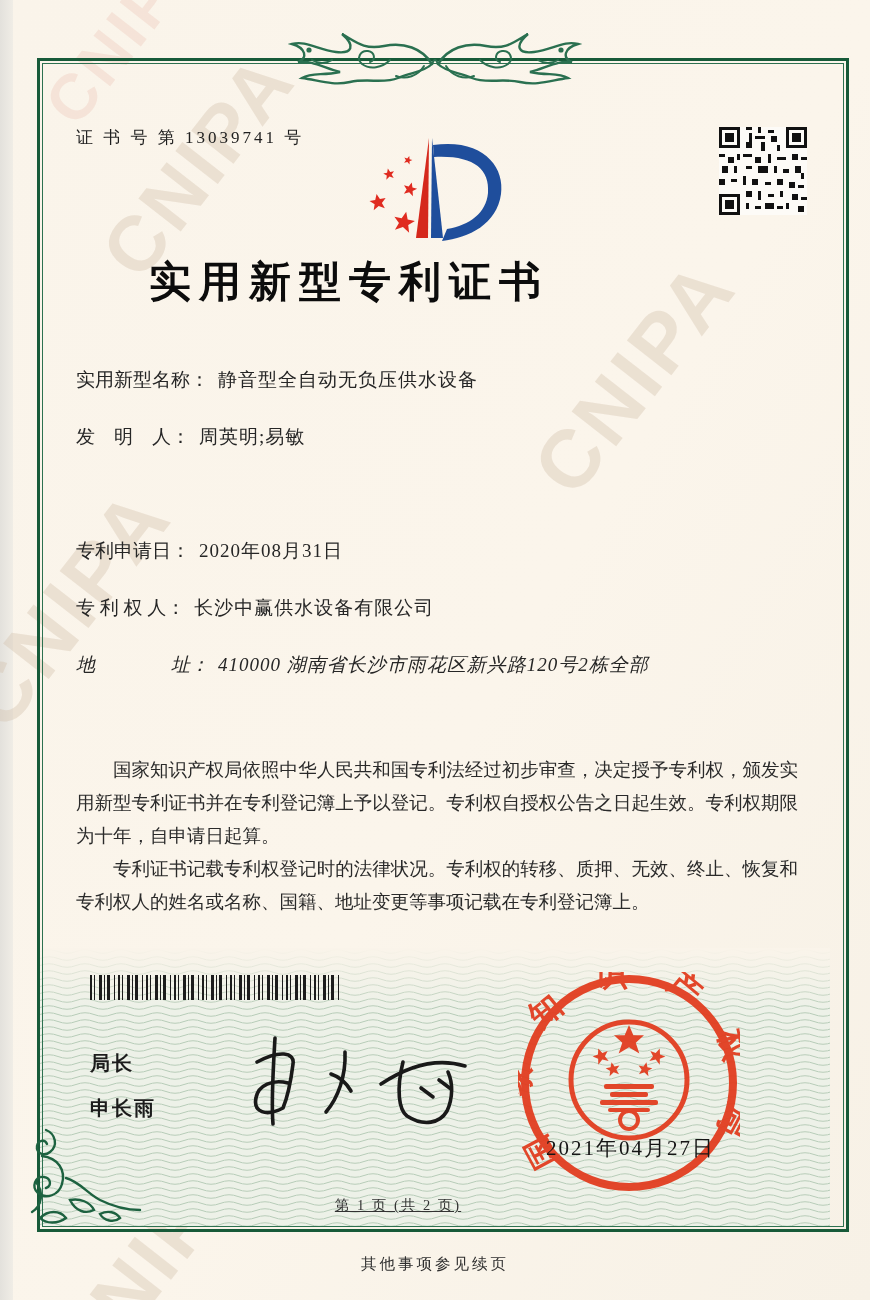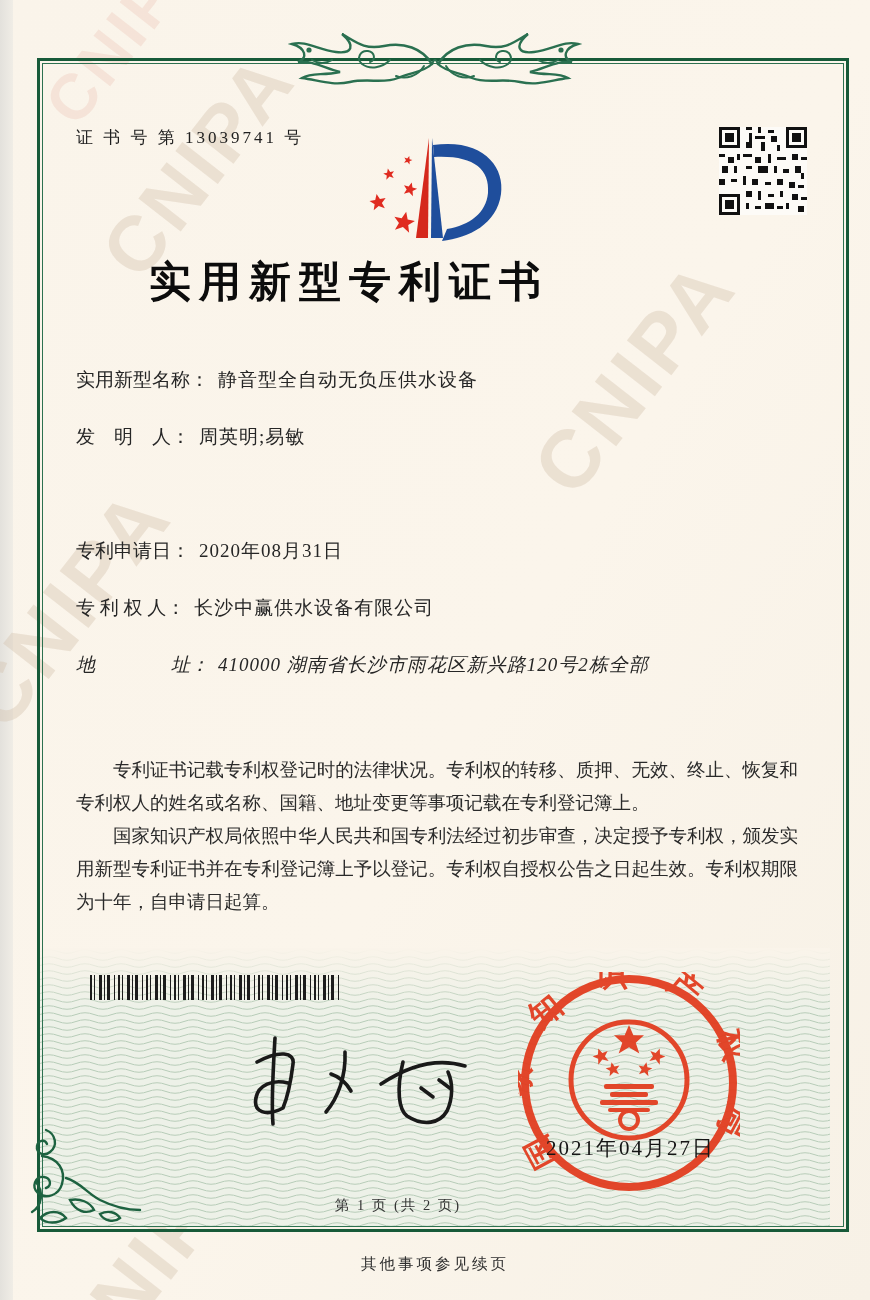--- a/index.html
+++ b/index.html
@@ -61,21 +61,21 @@
   .signer{position:absolute;left:90px;top:1040px;font-size:20px;font-weight:bold;
           font-family:"Liberation Sans","DejaVu Sans",sans-serif;color:#1c1c1c;}
   .signer div{margin-bottom:18px;letter-spacing:2px;}
   .signature{position:absolute;left:235px;top:1012px;}
 
   .seal{position:absolute;left:518px;top:962px;opacity:.93;}
   .seal-date{position:absolute;left:546px;top:1124px;font-size:21px;letter-spacing:2px;
              color:#151515;z-index:7;white-space:nowrap;}
 
   .page-info{position:absolute;left:0;top:1186px;width:796px;text-align:center;
-             font-size:14.5px;color:#333;letter-spacing:2px;}
+             font-size:14.5px;color:#333;letter-spacing:2px;text-decoration:underline;}
   .footer-note{position:absolute;left:0;top:1244px;width:870px;text-align:center;
              font-size:15.5px;color:#2e2e2e;letter-spacing:3px;}
 </style>
 </head>
 <body>
 
 <div class="page">
   <div class="edge-strip"></div>
 
   <div class="wm wm1">CNIPA</div>
@@ -224,26 +224,30 @@
     </div>
     <div class="field f4">
       <span class="lab">专 利 权 人：</span><span class="val">长沙中赢供水设备有限公司</span>
     </div>
     <div class="field f5">
       <span class="lab">地　　　　址：</span><span class="val">410000 湖南省长沙市雨花区新兴路120号2栋全部</span>
     </div>
 
 
     <div class="paras">
+      <p>国家知识产权局依照中华人民共和国专利法经过初步审查，决定授予专利权，颁发实用新型专利证书并在专利登记簿上予以登记。专利权自授权公告之日起生效。专利权期限为十年，自申请日起算。</p>
       <p>专利证书记载专利权登记时的法律状况。专利权的转移、质押、无效、终止、恢复和专利权人的姓名或名称、国籍、地址变更等事项记载在专利登记簿上。</p>
-      <p>国家知识产权局依照中华人民共和国专利法经过初步审查，决定授予专利权，颁发实用新型专利证书并在专利登记簿上予以登记。专利权自授权公告之日起生效。专利权期限为十年，自申请日起算。</p>
     </div>
 
     <div class="barcode"></div>
 
+    <div class="signer">
+      <div>局长</div>
+      <div>申长雨</div>
+    </div>
 
     <div class="signature">
       <svg width="240" height="110" viewBox="0 0 240 110">
         <g fill="none" stroke="#191919" stroke-width="3.6" stroke-linecap="round" stroke-linejoin="round">
           <path d="M22,40 c22,-12 38,-10 36,2 c-2,16 -5,32 -10,44 c-17,9 -30,4 -27,-10 c2,-13 17,-19 32,-15"></path>
           <path d="M40,16 c-2,34 -4,64 -2,86"></path>
           <path d="M96,52 c9,3 16,10 20,17"></path>
           <path d="M110,30 c1,24 -7,46 -19,60"></path>
           <path d="M146,62 c30,-20 58,-26 84,-18"></path>
           <path d="M168,40 c-7,28 -4,48 4,54 c17,11 33,7 40,-5 c6,-13 6,-28 1,-39"></path>

